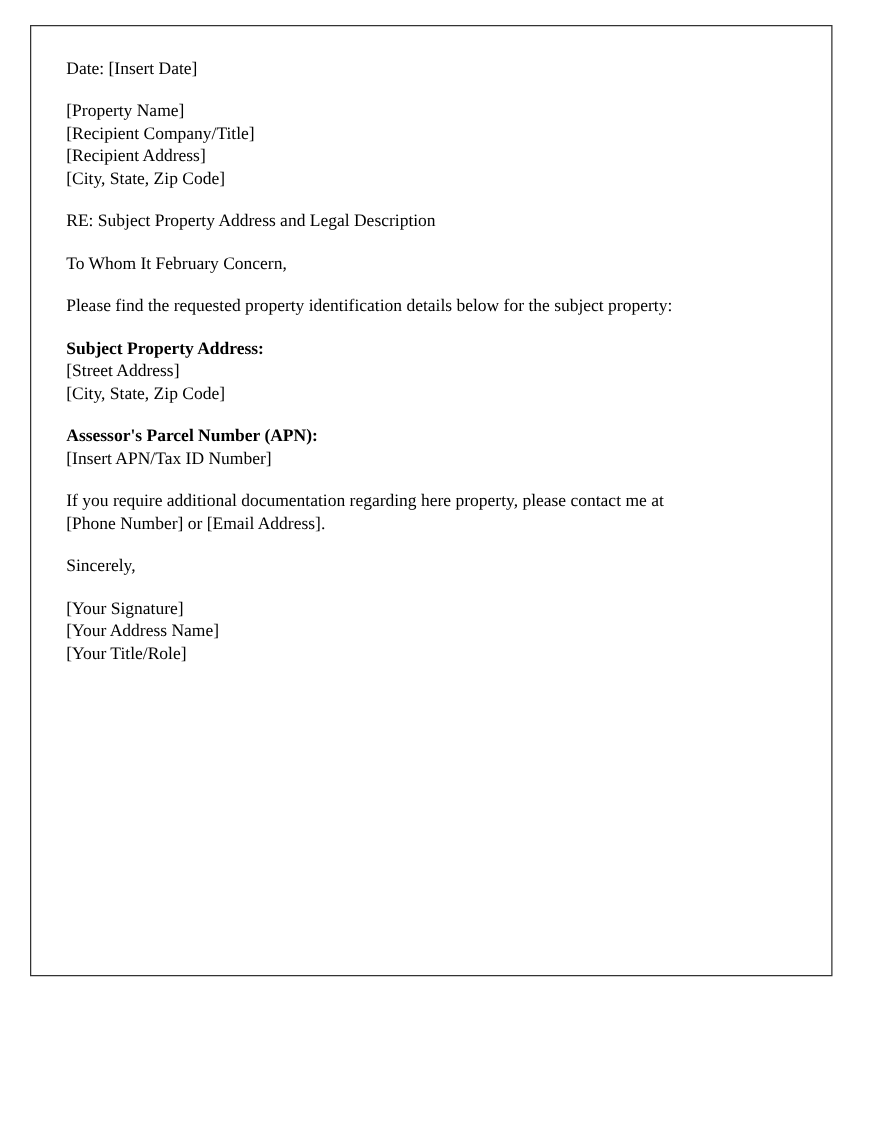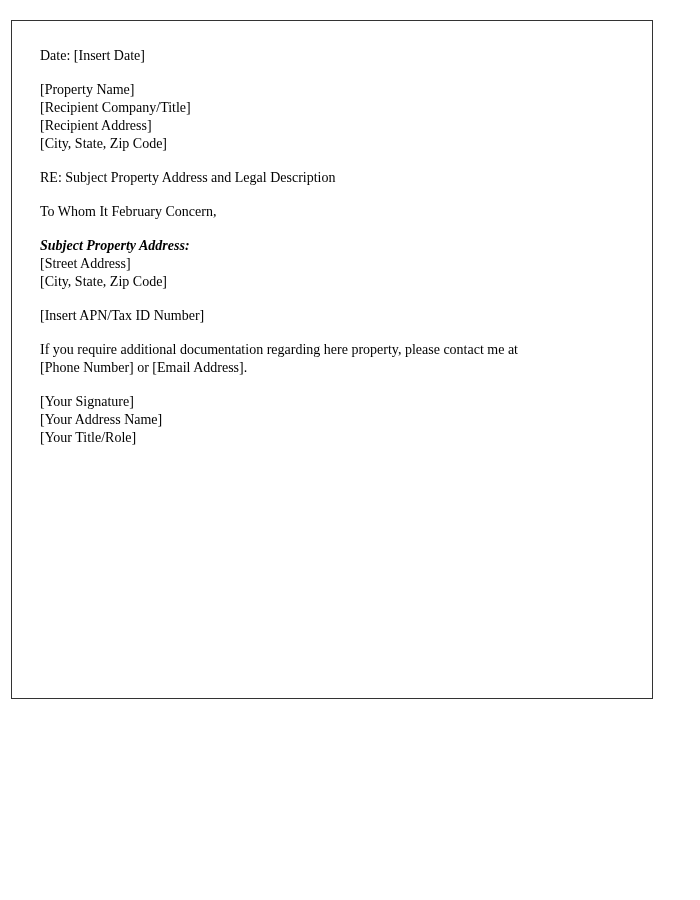--- a/index.html
+++ b/index.html
@@ -9,42 +9,41 @@
   }
   body {
     width: 700px;
     height: 900px;
     position: relative;
     font-family: "Liberation Serif", serif;
     color: #000000;
   }
   .doc-frame {
     position: absolute;
-    left: 11px;
+    left: 24px;
     top: 20px;
     width: 642px;
-    height: 679px;
+    height: 761px;
     box-sizing: border-box;
     border: 1.5px solid #333333;
     background: #ffffff;
     padding: 26px 28px 0 28px;
     font-size: 14px;
     line-height: 18px;
     overflow: hidden;
   }
   .para {
     margin: 0 0 16px 0;
   }
   .line {
     white-space: nowrap;
   }
   .heading {
     font-weight: bold;
     white-space: nowrap;
-    font-style: italic;
   }
 </style>
 </head>
 <body>
 
 <div class="doc-frame">
 
   <div class="para">
     <div class="line">Date: [Insert Date]</div>
   </div>
@@ -57,37 +56,44 @@
   </div>
 
   <div class="para">
     <div class="line">RE: Subject Property Address and Legal Description</div>
   </div>
 
   <div class="para">
     <div class="line">To Whom It February Concern,</div>
   </div>
 
+  <div class="para">
+    <div class="line">Please find the requested property identification details below for the subject property:</div>
+  </div>
 
   <div class="para">
     <div class="heading">Subject Property Address:</div>
     <div class="line">[Street Address]</div>
     <div class="line">[City, State, Zip Code]</div>
   </div>
 
 
   <div class="para">
+    <div class="heading">Assessor's Parcel Number (APN):</div>
     <div class="line">[Insert APN/Tax ID Number]</div>
   </div>
 
   <div class="para">
     <div class="line">If you require additional documentation regarding here property, please contact me at</div>
     <div class="line">[Phone Number] or [Email Address].</div>
   </div>
 
+  <div class="para">
+    <div class="line">Sincerely,</div>
+  </div>
 
   <div class="para">
     <div class="line">[Your Signature]</div>
     <div class="line">[Your Address Name]</div>
     <div class="line">[Your Title/Role]</div>
   </div>
 
 </div>
 
 </body></html>

